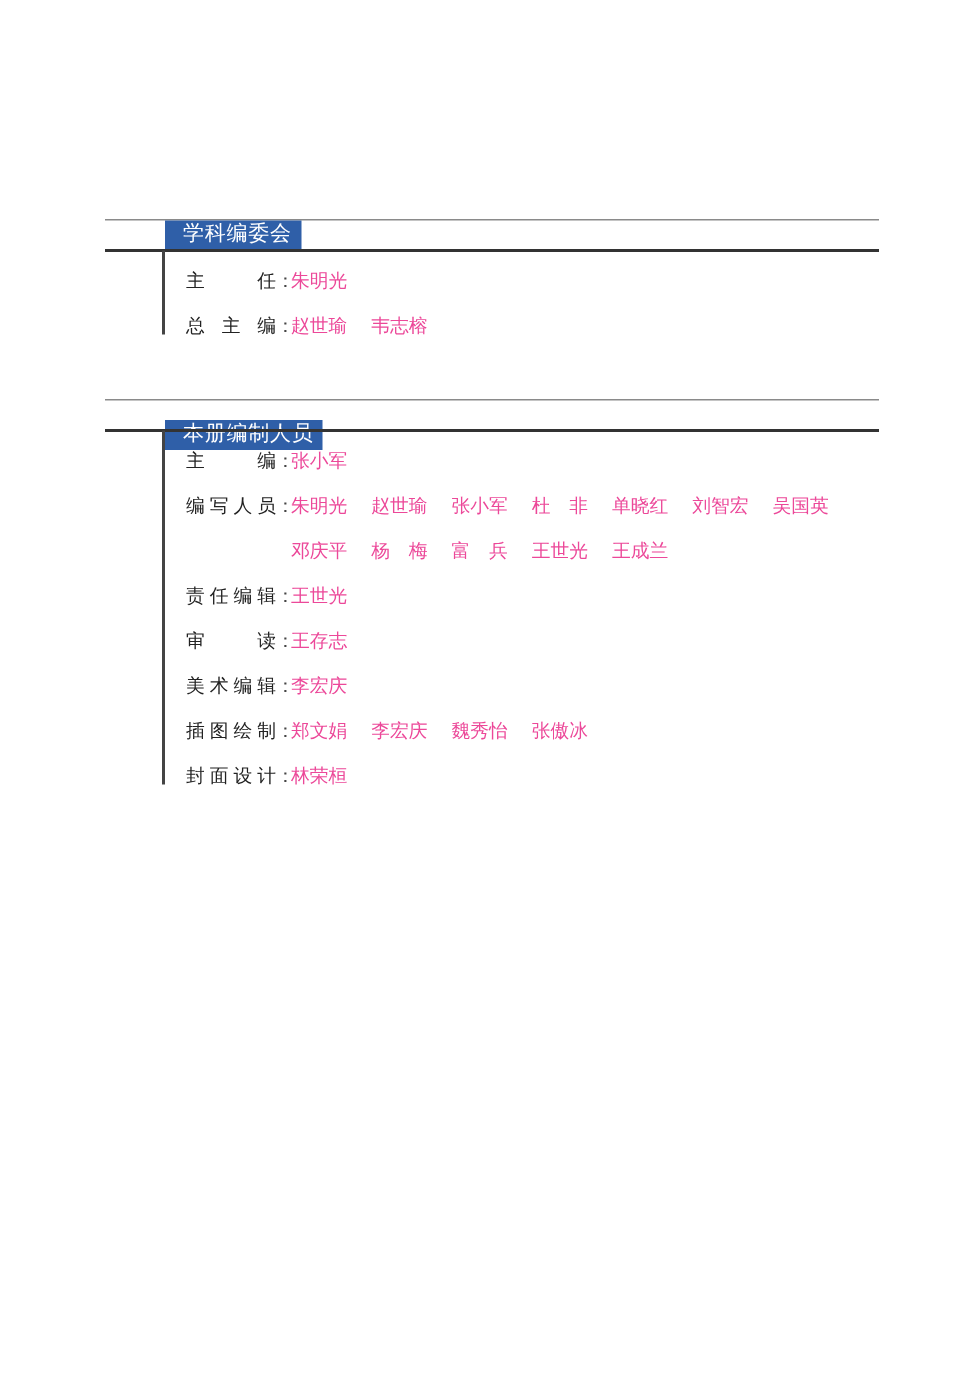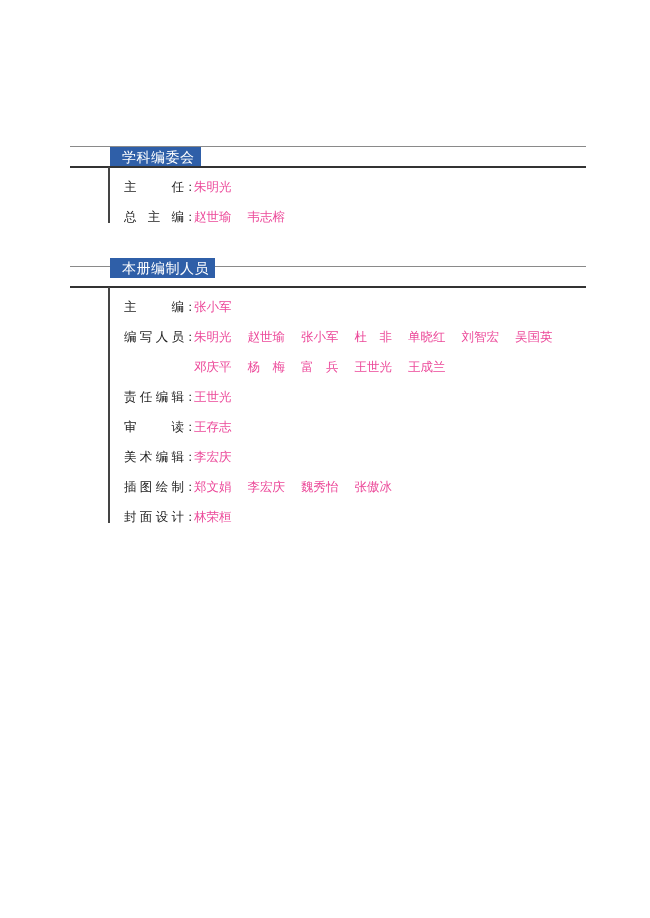--- a/index.html
+++ b/index.html
@@ -38,20 +38,21 @@
       position: absolute;
       left: 110px;
       height: 20px;
       background: #2f5fa8;
       color: #ffffff;
       font-size: 14px;
       line-height: 20px;
       padding: 0 6px 0 12px;
       letter-spacing: 0.5px;
       white-space: nowrap;
+      font-family: Liberation Mono, monospace;
     }
     .vline {
       position: absolute;
       left: 108px;
       width: 2px;
       background: #444444;
     }
     .row {
       position: absolute;
       left: 124px;
@@ -111,21 +112,21 @@
     <span class="colon">：</span>
     <div class="names">
       <span class="name">赵世瑜</span>
       <span class="name">韦志榕</span>
     </div>
   </div>
 </div>
 
 <div class="section">
   <div class="rule-top" style="top:266px;"></div>
-  <div class="header-box" style="top:258px;text-align:center;">本册编制人员</div>
+  <div class="header-box" style="top:280px;text-align:center;">本册编制人员</div>
   <div class="rule-bottom" style="top:286px;"></div>
   <div class="vline" style="top:287px; height:236px;"></div>
 
   <div class="row" style="top:297px;">
     <div class="label">
       <span>主</span>
       <span>编</span>
     </div>
     <span class="colon">：</span>
     <div class="names">

